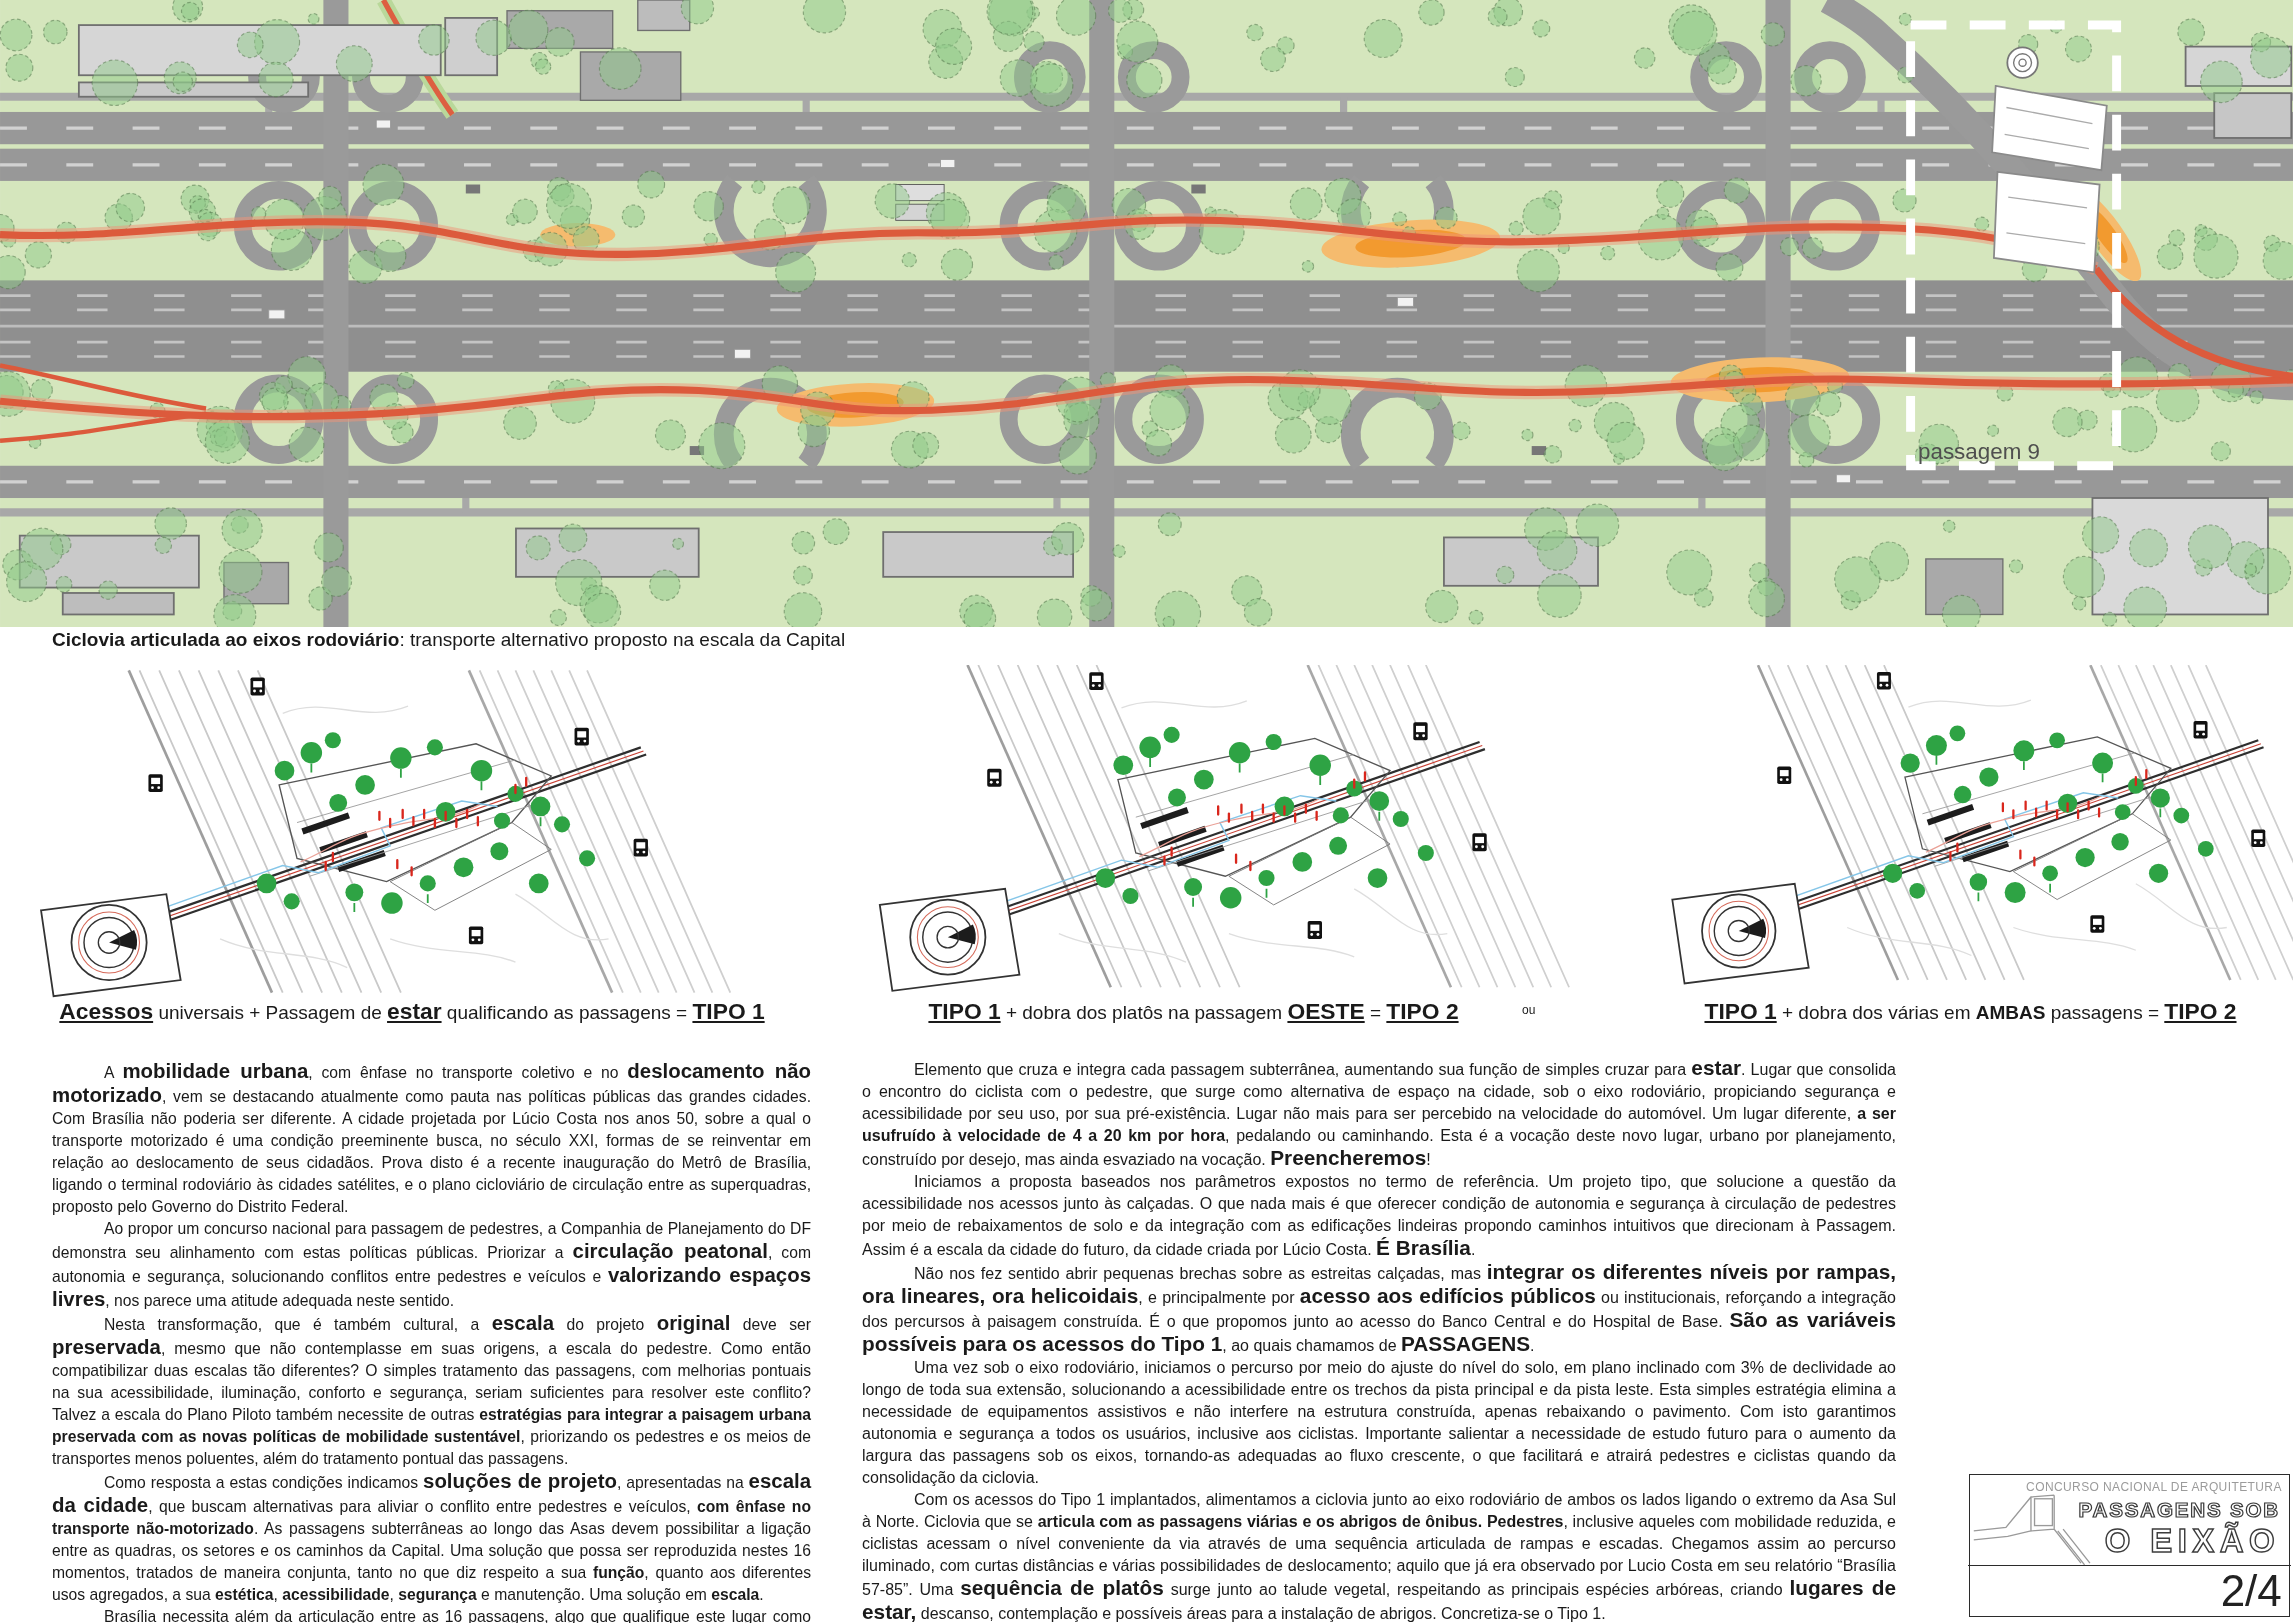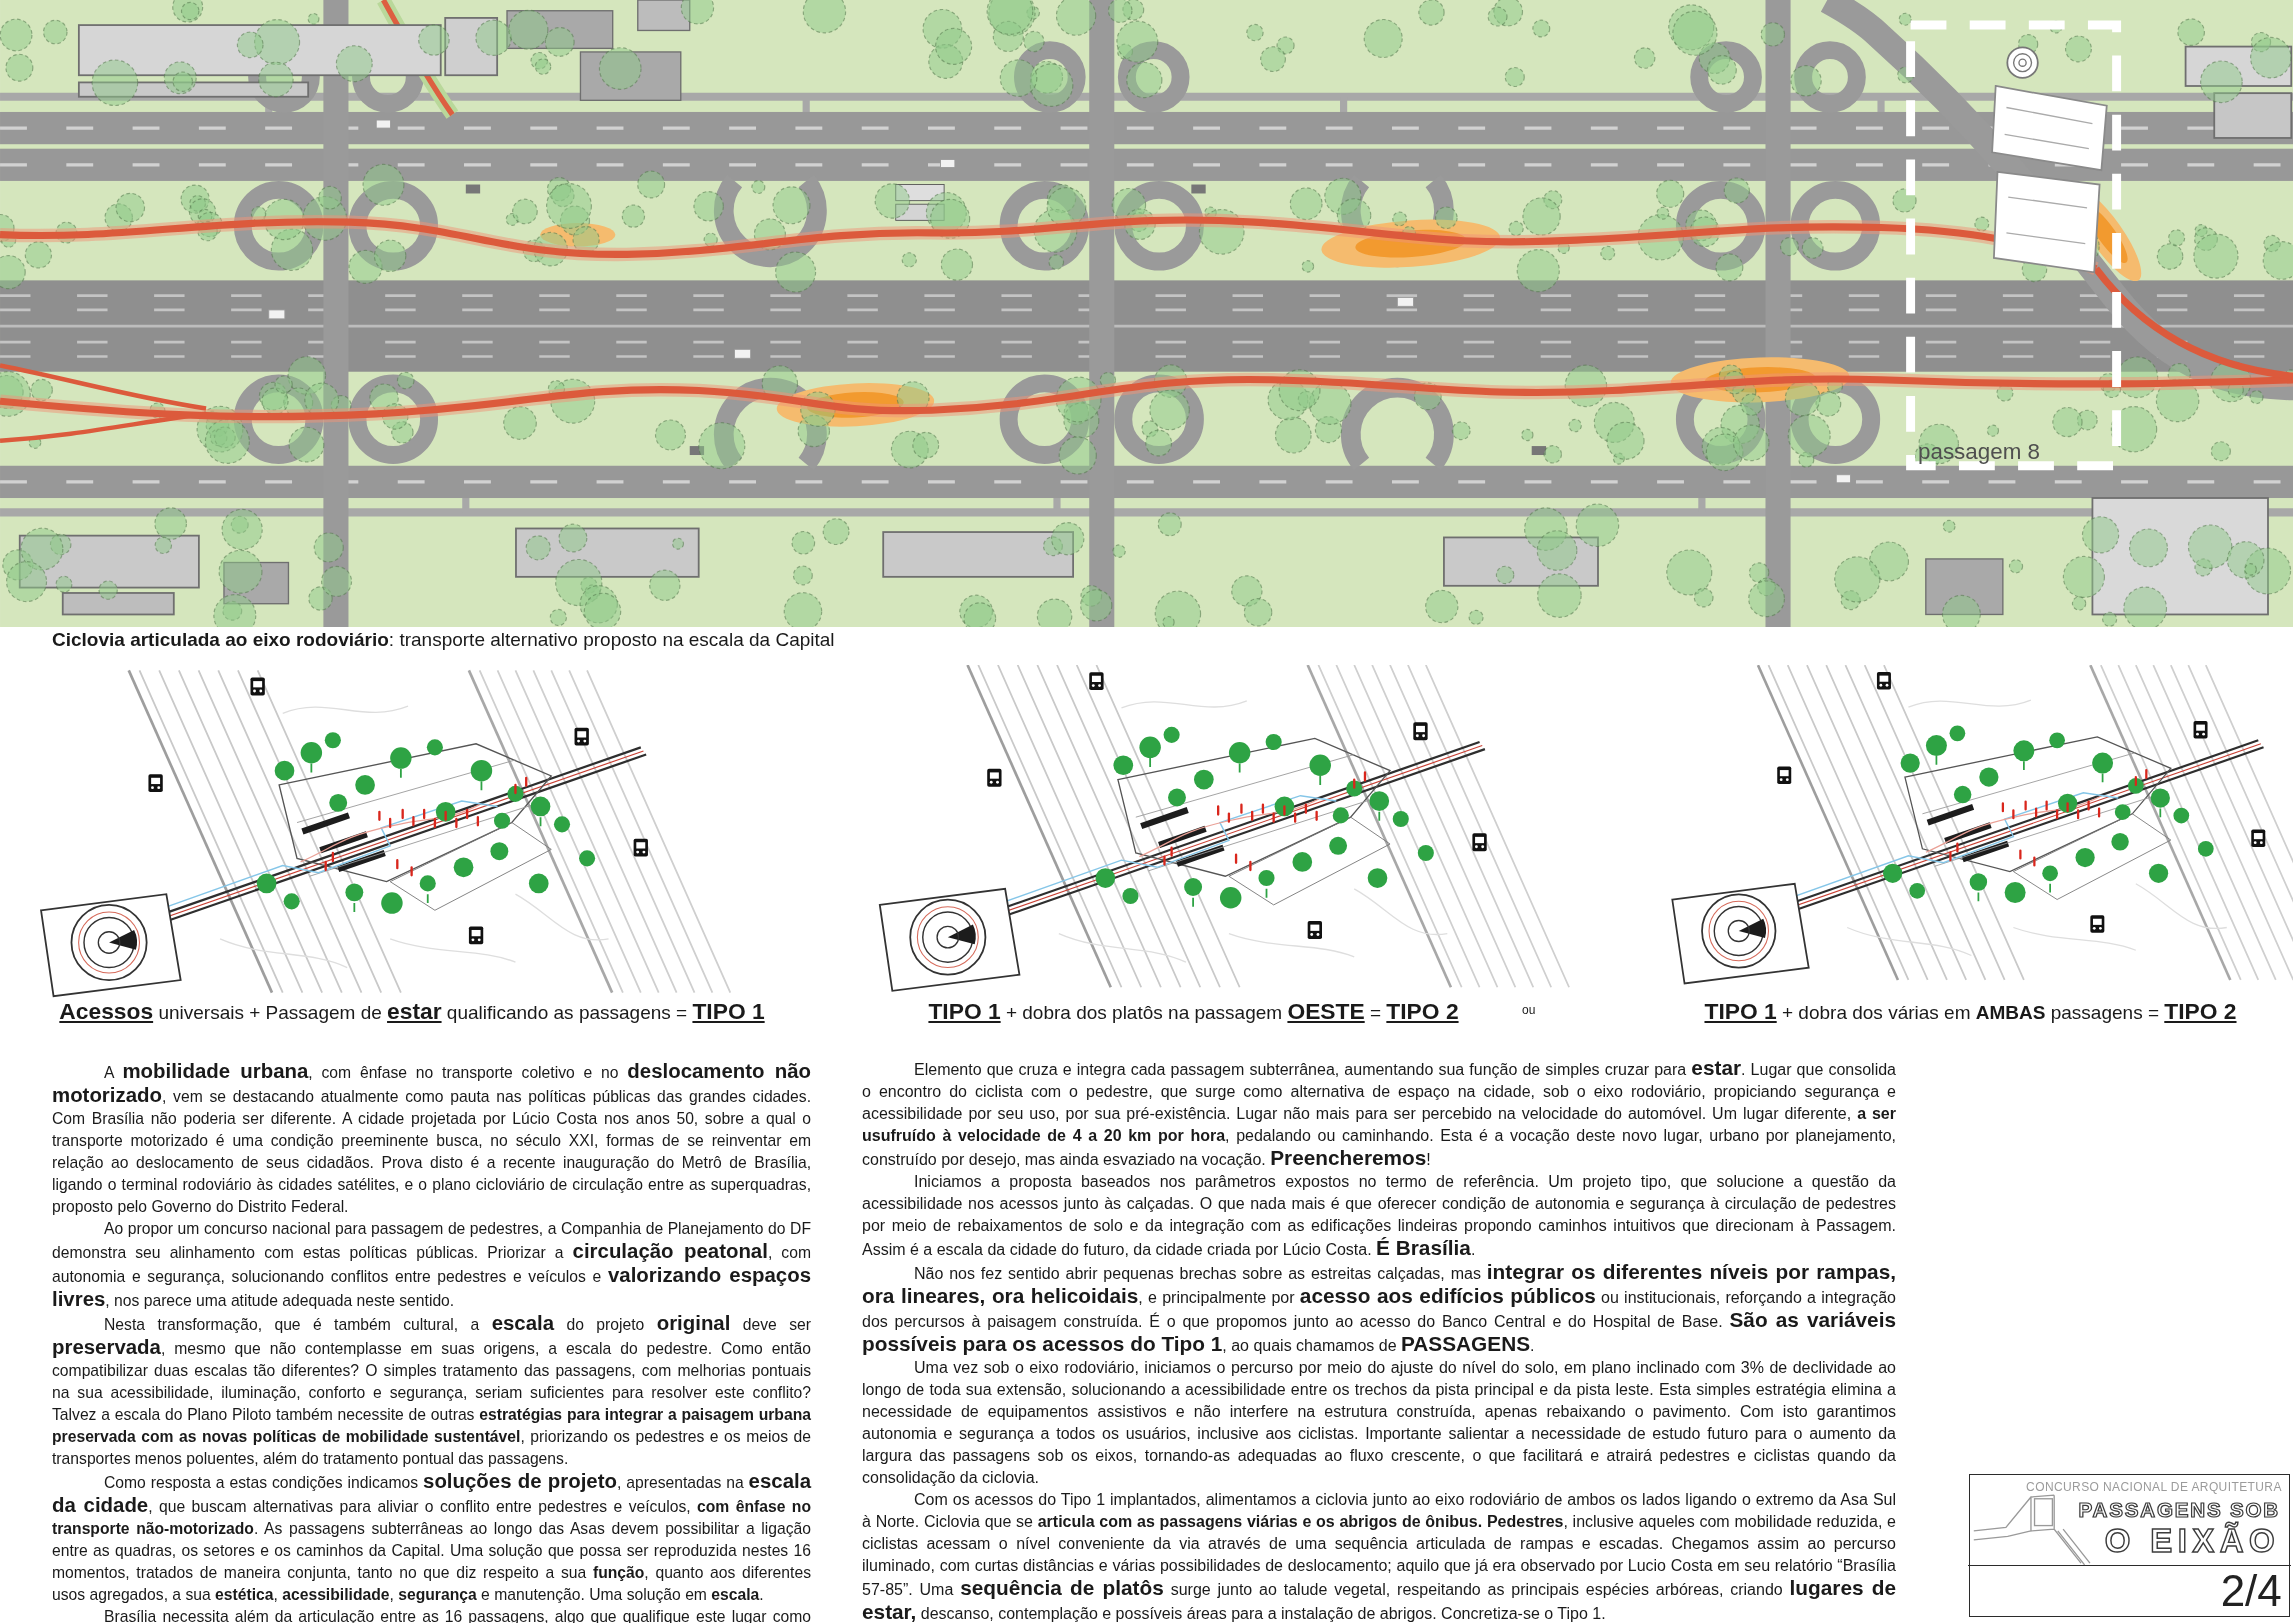--- a/index.html
+++ b/index.html
@@ -497,23 +497,23 @@
       <rect x="420" y="134" width="16" height="9"></rect>
         <rect x="1050" y="178" width="16" height="9"></rect>
       <rect x="1560" y="332" width="18" height="10"></rect>
         <rect x="820" y="390" width="18" height="10"></rect>
       <rect x="2050" y="530" width="16" height="9"></rect>
         <rect x="300" y="346" width="18" height="10"></rect>
     </g>
 
     <rect x="2133" y="28" width="230" height="492" fill="none" stroke="#ffffff" stroke-width="10" stroke-dasharray="40 26"></rect>
   </svg>
-  <span id="map-label" class="abs">passagem 8</span>
-
-  <div id="mapcap" class="abs"><b>Ciclovia articulada ao eixo rodoviário</b><span>: transporte alternativo proposto na escala da Capital</span></div>
+  <span id="map-label" class="abs">passagem 9</span>
+
+  <div id="mapcap" class="abs"><b>Ciclovia articulada ao eixos rodoviário</b><span>: transporte alternativo proposto na escala da Capital</span></div>
 
   <svg class="abs" style="left:0;top:665px" width="2294" height="333" viewBox="0 0 2561 372">
     <defs>
       <g id="bicon">
         <rect x="-8" y="-10" width="16" height="20" rx="2" fill="#111"></rect>
         <rect x="-5" y="-6" width="10" height="7" fill="#fff"></rect>
         <circle cx="-3.5" cy="5" r="1.6" fill="#fff"></circle>
           <circle cx="3.5" cy="5" r="1.6" fill="#fff"></circle>
       </g>
       <symbol id="axon" viewBox="0 0 740 360" overflow="visible">

